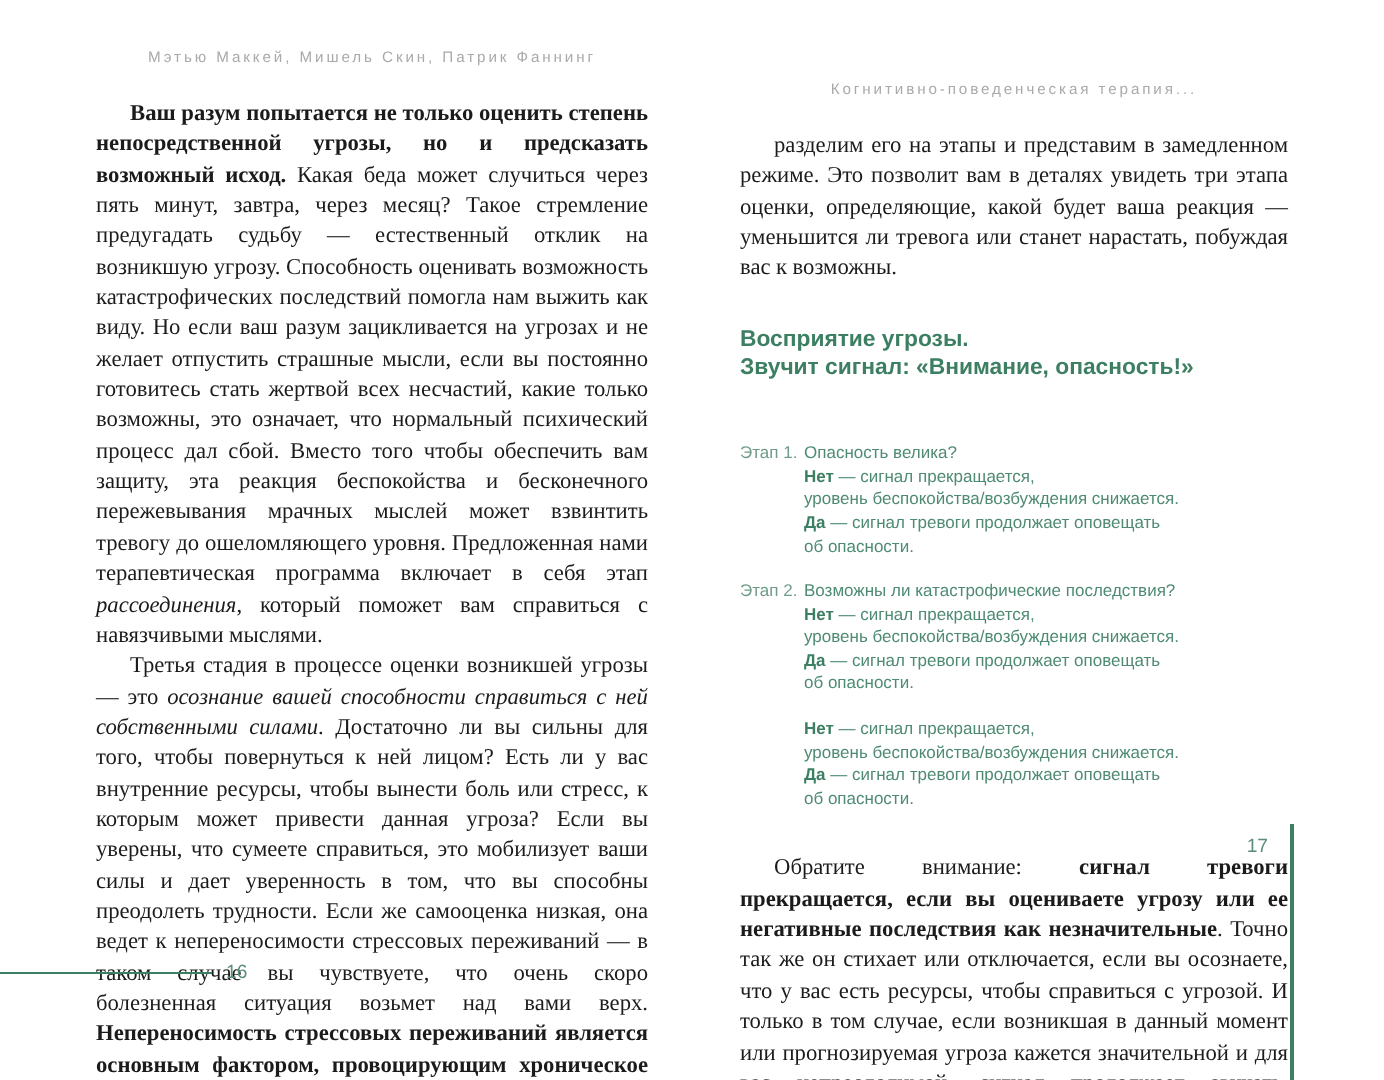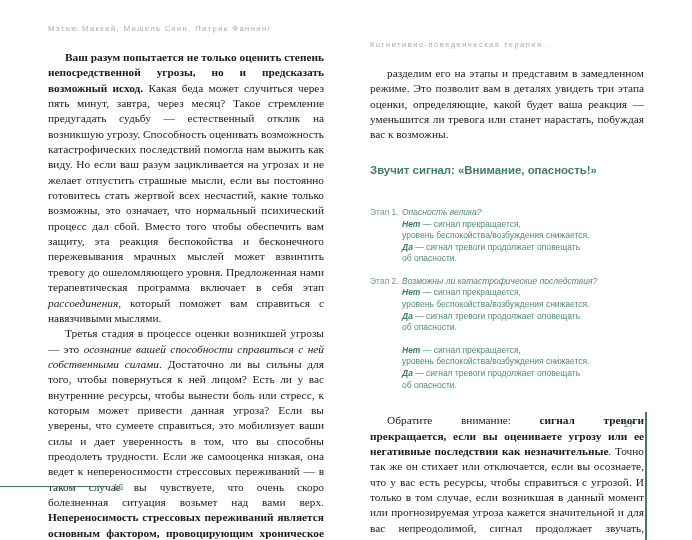--- a/index.html
+++ b/index.html
@@ -29,21 +29,21 @@
   }
   .page-left  { padding: 0 22px 0 48px; }
   .page-right { padding: 16px 48px 0 24px; }
 
   
   .runhead {
     font-family: "Liberation Sans", sans-serif;
     font-size: 7.6px;
     letter-spacing: 1.45px;
     color: #a9aaac;
-    text-align: left;
+    text-align: center;
     padding-top: 24px;
     white-space: nowrap;
     font-weight: 400;
   }
 
   
   .body-block { margin-top: 17px; }
   p.bt {
     font-size: 11.35px;
     line-height: 15.35px;
@@ -82,27 +82,26 @@
   .stage { margin-bottom: 11px; }
   .stage:last-child { margin-bottom: 0; }
   .stage-head { display: flex; align-items: baseline; }
   .stage-label {
     flex: 0 0 auto;
     width: 32px;
     color: #6f9c88;
     white-space: nowrap;
   }
   .stage-q {
-    font-style: italic;
     color: #4f8b73;
     white-space: nowrap;
   }
   .stage-lines { margin-left: 32px; }
   .stage-lines .ln { display: block; white-space: nowrap; }
-  .ans { font-weight: bold; color: #3d7f62; font-style: italic; }
+  .ans { font-weight: bold; color: #3d7f62; }
 
   .tail-block { margin-top: 22px; }
 
   
   .folio-left {
     position: absolute;
     left: 0;
     bottom: 48px;
     display: flex;
     align-items: center;
@@ -167,20 +166,21 @@
 
   <div class="page page-right">
 
     <div class="runhead">Когнитивно-поведенческая терапия...</div>
 
     <div class="body-block">
       <p class="bt">разделим его на этапы и представим в замедленном режиме. Это позволит вам в деталях увидеть три этапа оценки, определяющие, какой будет ваша реакция — уменьшится ли тревога или станет нарастать, побуждая вас к возможны.</p>
     </div>
 
     <div class="green-head">
+      <span class="line">Восприятие угрозы.</span>
       <span class="line">Звучит сигнал: «Внимание, опасность!»</span>
     </div>
 
     <div class="stages">
         <div class="stage">
           <div class="stage-head">
             <span class="stage-label">Этап 1.</span>
             <span class="stage-q">Опасность велика?</span>
           </div>
           <div class="stage-lines">

